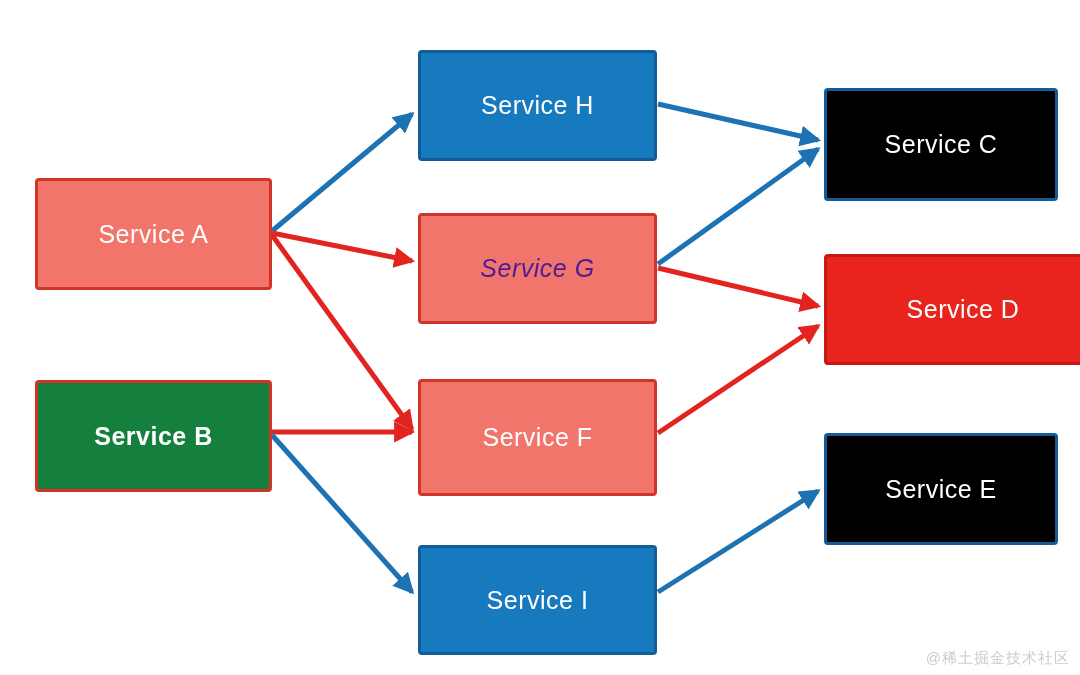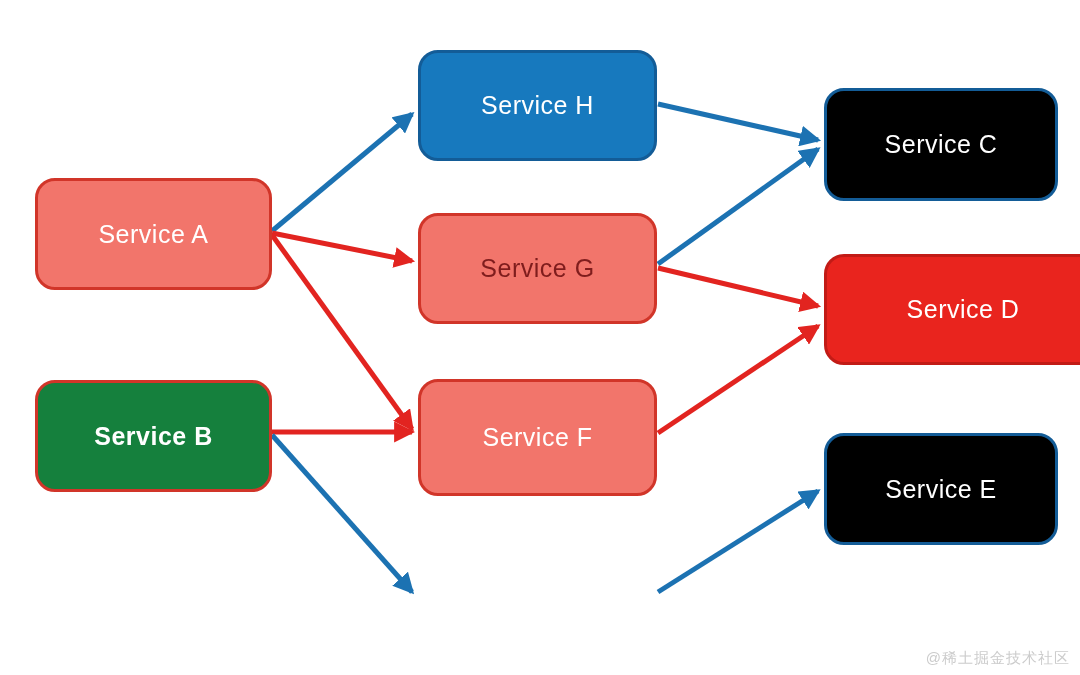--- a/index.html
+++ b/index.html
@@ -23,21 +23,21 @@
   }
   #nodes-layer {
     position: absolute;
     left: 0; top: 0;
     width: 100%; height: 100%;
   }
   .node {
     position: absolute;
     box-sizing: border-box;
     border: 3px solid;
-    border-radius: 20px;
+    border-radius: 4px;
     display: flex;
     align-items: center;
     justify-content: center;
   }
   .node-label {
     font-size: 25px;
     letter-spacing: 0.5px;
   }
   .watermark {
     position: absolute;
@@ -75,24 +75,27 @@
       <div class="node" style="left: 35px; top: 178px; width: 237px; height: 112px; background: rgb(242, 117, 107); border-color: rgb(209, 53, 41);">
         <span class="node-label" style="color: rgb(255, 255, 255);">Service A</span>
       </div>
       <div class="node" style="left: 35px; top: 380px; width: 237px; height: 112px; background: #15803d; border-color: rgb(209, 53, 41); font-weight: bold;">
         <span class="node-label" style="color: rgb(255, 255, 255);">Service B</span>
       </div>
       <div class="node" style="left: 418px; top: 50px; width: 239px; height: 111px; background: rgb(23, 121, 190); border-color: rgb(19, 92, 151);">
         <span class="node-label" style="color: rgb(255, 255, 255);">Service H</span>
       </div>
       <div class="node" style="left: 418px; top: 213px; width: 239px; height: 111px; background: rgb(242, 117, 107); border-color: rgb(209, 53, 41);">
-        <span class="node-label" style="color: #7f1d1d;">Service G</span>
+        <span class="node-label" style="color: #4c1d95; font-style: italic;">Service G</span>
       </div>
       <div class="node" style="left: 418px; top: 379px; width: 239px; height: 117px; background: rgb(242, 117, 107); border-color: rgb(209, 53, 41);">
         <span class="node-label" style="color: rgb(255, 255, 255);">Service F</span>
+      </div>
+      <div class="node" style="left: 418px; top: 545px; width: 239px; height: 110px; background: rgb(23, 121, 190); border-color: rgb(19, 92, 151);">
+        <span class="node-label" style="color: rgb(255, 255, 255);">Service I</span>
       </div>
       <div class="node" style="left: 824px; top: 88px; width: 234px; height: 113px; background: #000000; border-color: rgb(19, 92, 151);">
         <span class="node-label" style="color: rgb(255, 255, 255);">Service C</span>
       </div>
       <div class="node" style="left: 824px; top: 254px; width: 278px; height: 111px; background: rgb(233, 36, 30); border-color: rgb(194, 27, 22);">
         <span class="node-label" style="color: rgb(255, 255, 255);">Service D</span>
       </div>
       <div class="node" style="left: 824px; top: 433px; width: 234px; height: 112px; background: #000000; border-color: rgb(19, 92, 151);">
         <span class="node-label" style="color: rgb(255, 255, 255);">Service E</span>
       </div>

